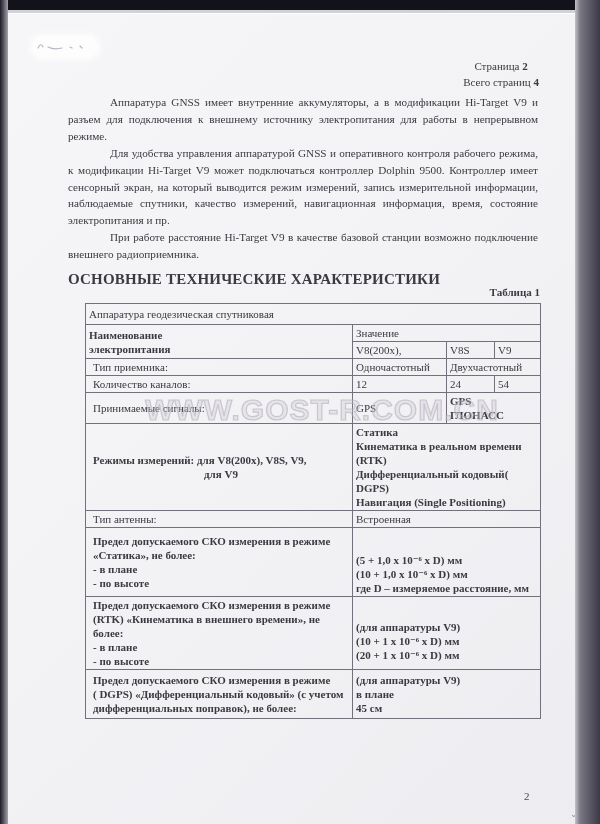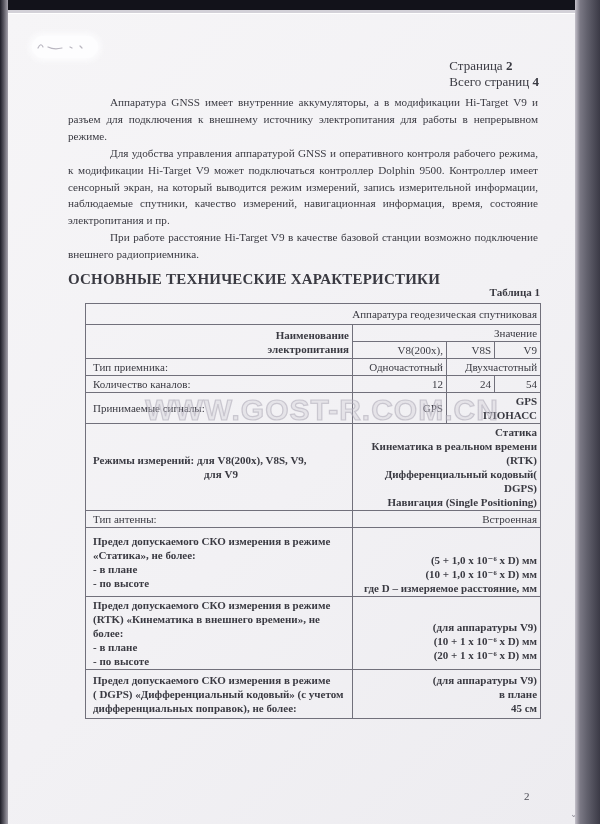--- a/index.html
+++ b/index.html
@@ -17,35 +17,35 @@
   .paper{
     position:absolute;left:7px;top:13px;width:568px;height:811px;z-index:2;
     background:linear-gradient(135deg,#f6f5f7 0%,#f2f1f4 55%,#edecf0 100%);
     border-top:1px solid #ffffff;
     color:#3a3a42;
   }
   
   .whiteout{position:absolute;left:25px;top:22px;width:66px;height:22px;background:#fdfdfe;border-radius:11px;box-shadow:0 0 6px 3px rgba(253,253,254,.9);}
   .whiteout svg{position:absolute;left:4px;top:4px;}
   
-  .hdr{position:absolute;top:44px;right:36px;text-align:left;font-size:13px;line-height:16px;}
+  .hdr{position:absolute;top:44px;right:36px;text-align:center;font-size:11px;line-height:16px;}
   .hdr b{font-weight:bold;}
   
   .bodytext{position:absolute;left:61px;top:80px;width:470px;font-size:11.2px;line-height:16.9px;text-align:justify;}
   .bodytext p{margin:0;text-indent:42px;}
   
   .section-title{position:absolute;left:61px;top:245px;width:470px;text-align:left;font-weight:bold;font-size:15px;letter-spacing:.2px;margin-top:12px;}
   .tbl-caption{position:absolute;left:78px;top:272px;width:455px;text-align:right;font-weight:bold;font-size:11px;}
   
   table.spec{
     position:absolute;left:78px;top:289px;width:455px;
     border-collapse:collapse;table-layout:fixed;
     font-size:11px;line-height:14px;color:#3a3a42;
   }
-  table.spec td{border:1px solid #71707b;padding:1px 3px;vertical-align:middle;text-align:right;overflow:hidden;}
+  table.spec td{border:1px solid #71707b;padding:1px 3px;vertical-align:middle;text-align:left;overflow:hidden;}
   table.spec td.lbl{text-align:left;padding-left:7px;}
   td.h-title{height:18px;}
   td.h-hdr{height:28px;vertical-align:top;padding-top:3px;}
   td.h-sub{height:13px;margin-top:44px;}
   td.h-row1{height:12px;}
   td.h-sig{height:27px;vertical-align:top;}
   td.h-modes{height:68px;vertical-align:top;padding-top:2px;}
   td.h-ant{height:13px;}
   td.h-sko1{height:65px;vertical-align:top;padding-top:2px;}
   td.h-sko2{height:67px;vertical-align:top;padding-top:2px;}

